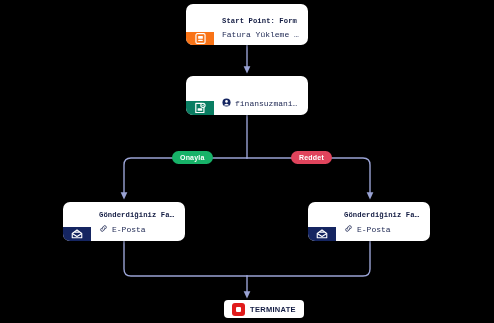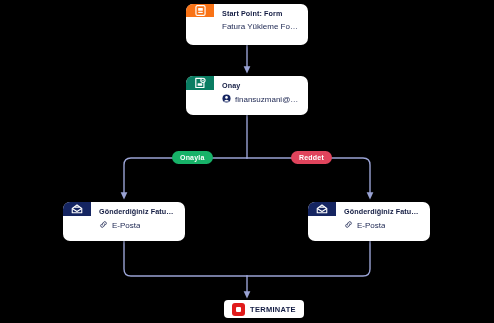--- a/index.html
+++ b/index.html
@@ -6,24 +6,25 @@
   body{
     width:494px;height:323px;overflow:hidden;position:relative;
     font-family:"Liberation Sans", sans-serif;
     -webkit-font-smoothing:antialiased;
   }
   #canvas{position:absolute;inset:0;width:494px;height:323px;}
   #edges{position:absolute;left:0;top:0;width:494px;height:323px;}
 
   
   .node{
-    position:absolute;display:flex;align-items:flex-start;
+    position:absolute;display:flex;align-items:flex-end;
     background:#ffffff;border-radius:7px;
     box-shadow:0 1px 3px rgba(0,0,0,.45);
     overflow:hidden;
+    font-family:Liberation Mono, monospace;
   }
   .node .icon-panel{
     width:28px;flex:0 0 28px;display:flex;align-items:center;justify-content:center;
   }
   .node .body{
     flex:1 1 auto;display:flex;flex-direction:column;justify-content:center;
     padding:5px 9px 5px 8px;min-width:0;
   }
   .node .title{
     font-size:7.2px;font-weight:bold;color:#121b42;letter-spacing:.1px;
@@ -123,21 +124,20 @@
   <div class="node" id="node-approval">
     <div class="icon-panel">
       <svg width="14" height="14" viewBox="0 0 20 20">
         <path d="M4,3.4 L12.6,3.4 L15.6,6.4 L15.6,16.4 L4,16.4 Z" fill="none" stroke="#fff" stroke-width="1.7" stroke-linejoin="round"></path>
         <rect x="6.6" y="10.4" width="6.6" height="3.6" rx="0.8" fill="#fff"></rect>
         <circle cx="14.2" cy="6.2" r="3.1" fill="#0a7d62" stroke="#fff" stroke-width="1.5"></circle>
         <path d="M12.9,6.3 L13.9,7.3 L15.7,5.1" fill="none" stroke="#fff" stroke-width="1.3" stroke-linecap="round" stroke-linejoin="round"></path>
       </svg>
     </div>
     <div class="body">
-      <div class="title">Onay</div>
       <div class="sub">
         <span class="avatar-dot">
           <svg width="9" height="9" viewBox="0 0 20 20">
             <circle cx="10" cy="10" r="9" fill="#152561"></circle>
             <circle cx="10" cy="7.6" r="2.9" fill="#fff"></circle>
             <path d="M4.4,16.4 a5.8,4.6 0 0 1 11.2,0 z" fill="#fff"></path>
           </svg>
         </span>
         <span class="sub-text">finansuzmani@exampl…</span>
       </div>

